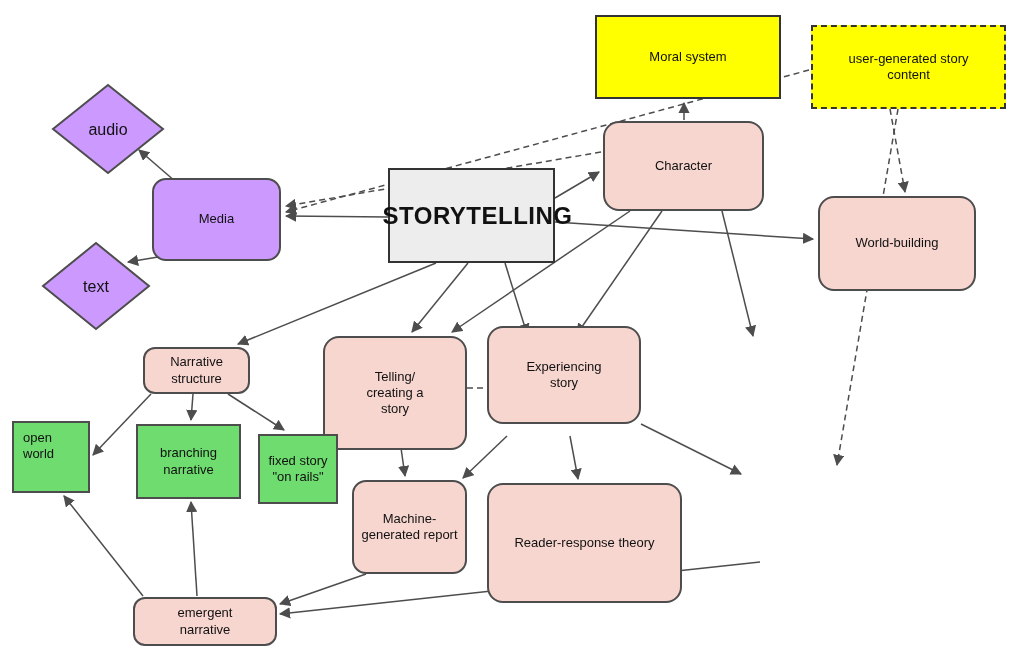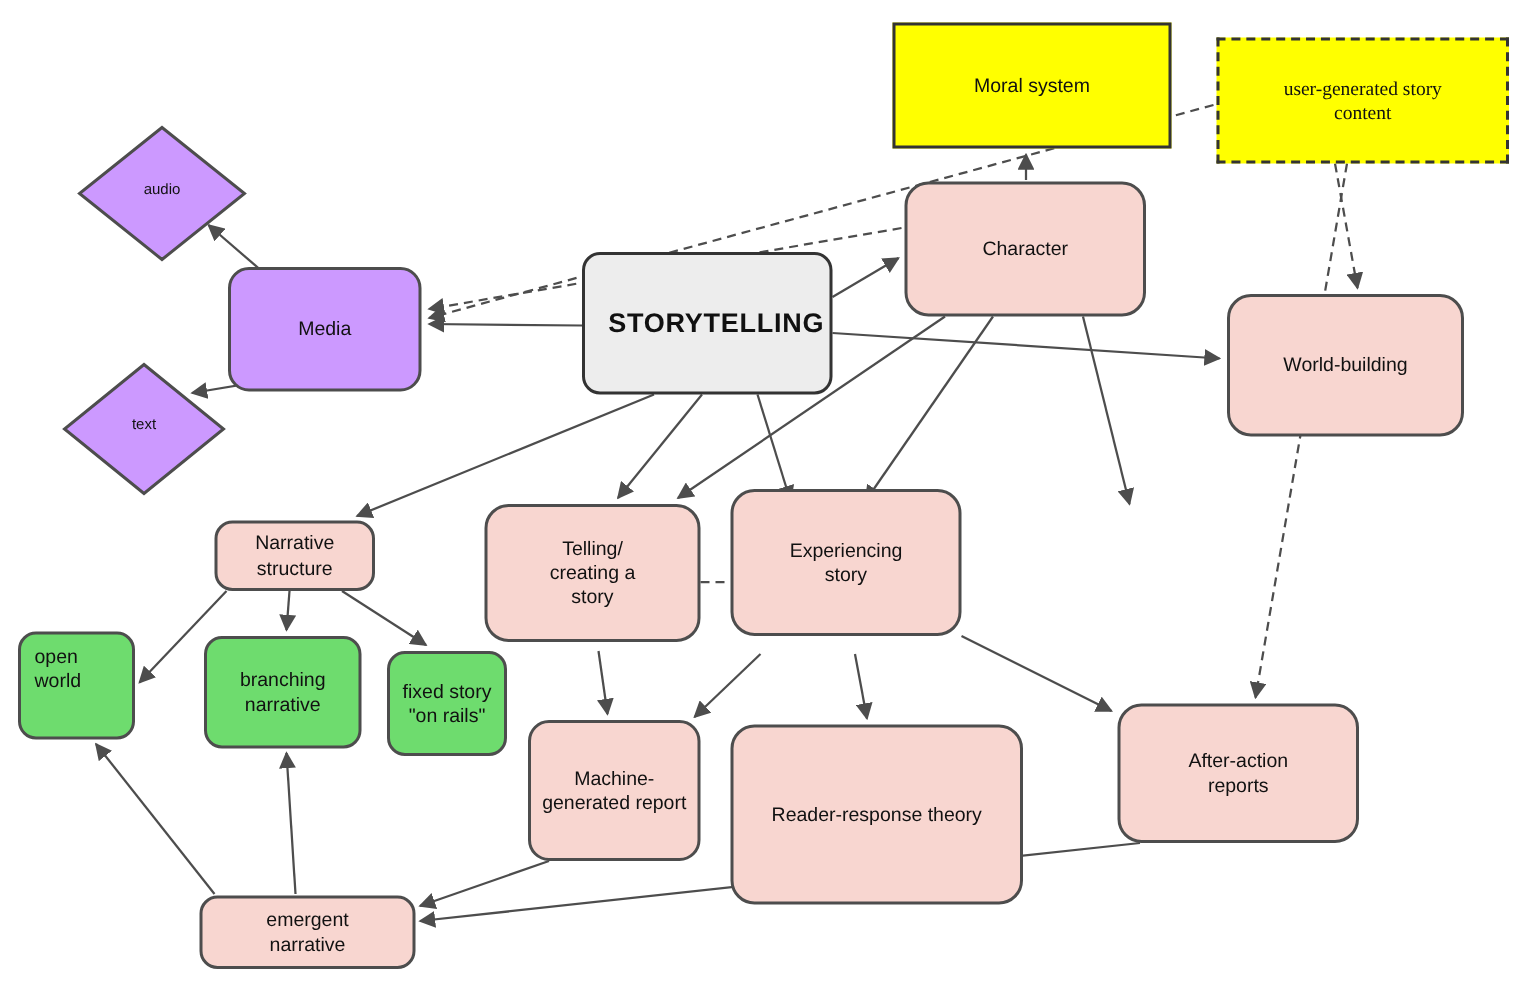--- a/index.html
+++ b/index.html
@@ -14,33 +14,33 @@
   .diamond{fill:var(--purple);stroke:var(--border);stroke-width:2;}
   .node{
     position:absolute;box-sizing:border-box;z-index:2;
     display:flex;align-items:center;justify-content:center;text-align:center;
     border:2px solid var(--border);border-radius:16px;
     font-size:13px;line-height:1.25;padding:4px;
   }
   .node .lbl{display:block;}
   .c-pink{background:var(--pink);}
   .c-purple{background:var(--purple);border-radius:14px;text-align:right;}
-  .c-green{background:var(--green);border-radius:12px;}
+  .c-green{background:var(--green);border-radius:0;}
   .c-yellow{background:var(--yellow);border-radius:0;border-color:#333;}
-  .c-gray{background:var(--gray);border-radius:12px;border-color:#333;font-weight:bold;font-size:18px;letter-spacing:.5px;padding-left:16px;}
+  .c-gray{background:var(--gray);border-radius:0;border-color:#333;font-weight:bold;font-size:24px;letter-spacing:.5px;padding-left:16px;}
   .r12{border-radius:12px;}
   .dashed-border{border-style:dashed;}
   .top-left{align-items:flex-start;justify-content:flex-start;text-align:left;padding:7px 9px;}
   .w60{max-width:62px;}
   .w90{max-width:92px;}
   .w100{max-width:102px;}
-  .w130{max-width:132px;font-family:Liberation Serif, serif;}
+  .w130{max-width:132px;}
   .w140{max-width:142px;}
   .dlabel{
-    position:absolute;z-index:2;text-align:center;font-size:10px;
+    position:absolute;z-index:2;text-align:center;font-size:16px;
   }
 </style>
 </head>
 <body>
 
 <div class="canvas">
 
   <svg class="edges" width="1024" height="661" viewBox="0 0 1024 661">
     <defs>
       <marker id="arrow" viewBox="0 0 10 10" refX="9" refY="5" markerWidth="7.5" markerHeight="7.5" orient="auto-start-reverse">
@@ -105,21 +105,21 @@
   </div>
 
   <div class="node c-pink" style="left:818px;top:196px;width:158px;height:95px">
     <span class="lbl">World-building</span>
   </div>
 
   <div class="node c-pink r12" style="left:143px;top:347px;width:107px;height:47px">
     <span class="lbl w90">Narrative structure</span>
   </div>
 
-  <div class="node c-pink" style="left:323px;top:336px;width:144px;height:92px">
+  <div class="node c-pink" style="left:323px;top:336px;width:144px;height:114px">
     <span class="lbl w60">Telling/ creating a story</span>
   </div>
 
   <div class="node c-pink" style="left:487px;top:326px;width:154px;height:98px">
     <span class="lbl w100">Experiencing story</span>
   </div>
 
 
   <div class="node c-green top-left" style="left:12px;top:421px;width:78px;height:72px">
     <span class="lbl">open world</span>
@@ -134,21 +134,18 @@
   </div>
 
   <div class="node c-pink" style="left:352px;top:480px;width:115px;height:94px;border-radius:14px">
     <span class="lbl">Machine-generated report</span>
   </div>
 
   <div class="node c-pink" style="left:487px;top:483px;width:195px;height:120px">
     <span class="lbl w140">Reader-response theory</span>
   </div>
 
-  <div class="node c-pink" style="left:745px;top:469px;width:161px;height:93px">
-    <span class="lbl w90">After-action reports</span>
-  </div>
 
   <div class="node c-pink r12" style="left:133px;top:597px;width:144px;height:49px">
     <span class="lbl w90">emergent narrative</span>
   </div>
 
 </div>
 
 </body></html>

